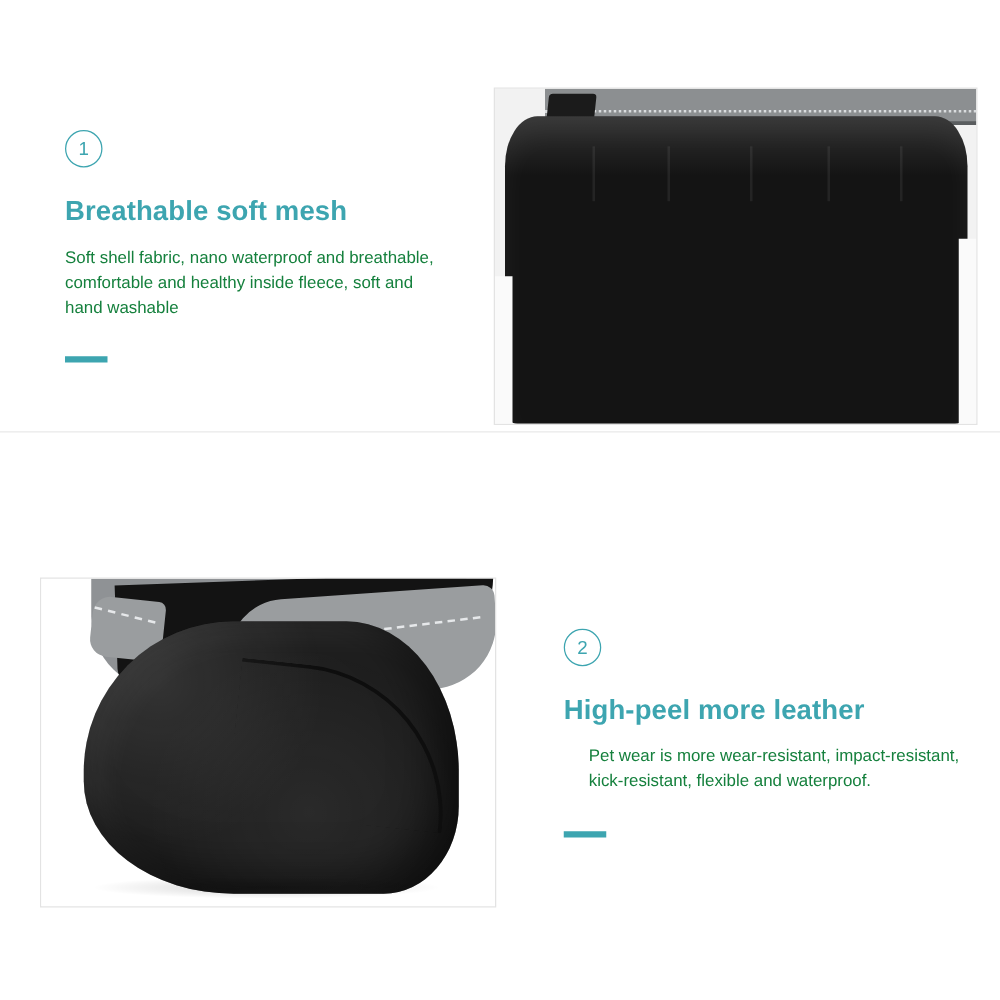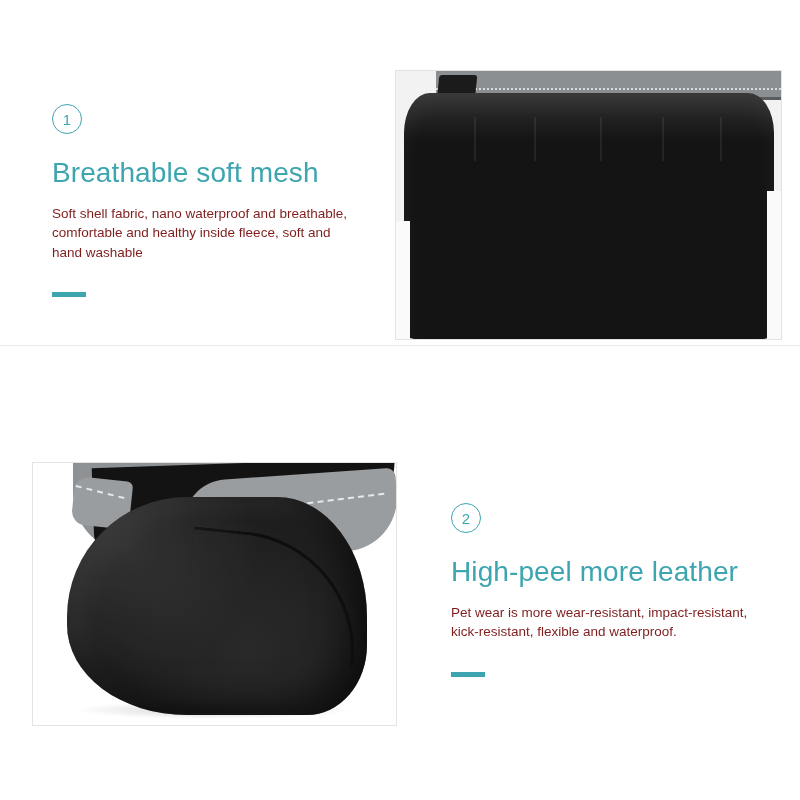--- a/index.html
+++ b/index.html
@@ -41,30 +41,30 @@
     border-radius: 50%;
     color: #3da5b0;
     font-size: 15px;
     display: flex;
     align-items: center;
     justify-content: center;
     box-sizing: border-box;
   }
   .feature-title {
     margin-top: 22px;
-    font-size: 28px;
+    font-size: 22px;
     color: #3da5b0;
-    font-weight: normal;
+    font-weight: bold;
     letter-spacing: 0.1px;
     line-height: 1.2;
   }
   .feature-desc {
     margin-top: 14px;
     font-size: 13.5px;
-    color: #7f1d1d;
+    color: #15803d;
     line-height: 1.45;
     max-width: 300px;
   }
   .dash {
     margin-top: 30px;
     width: 34px;
     height: 5px;
     background: #3da5b0;
   }
 
@@ -273,20 +273,21 @@
   }
 
   .text-col-2 {
     position: absolute;
     left: 451px;
     top: 103px;
     width: 320px;
   }
   .text-col-2 .feature-desc {
     max-width: 300px;
+    margin-left: 20px;
   }
 
   
   .divider {
     position: absolute;
     left: 0;
     top: 345px;
     width: 800px;
     height: 1px;
     background: #e9e9e9;

